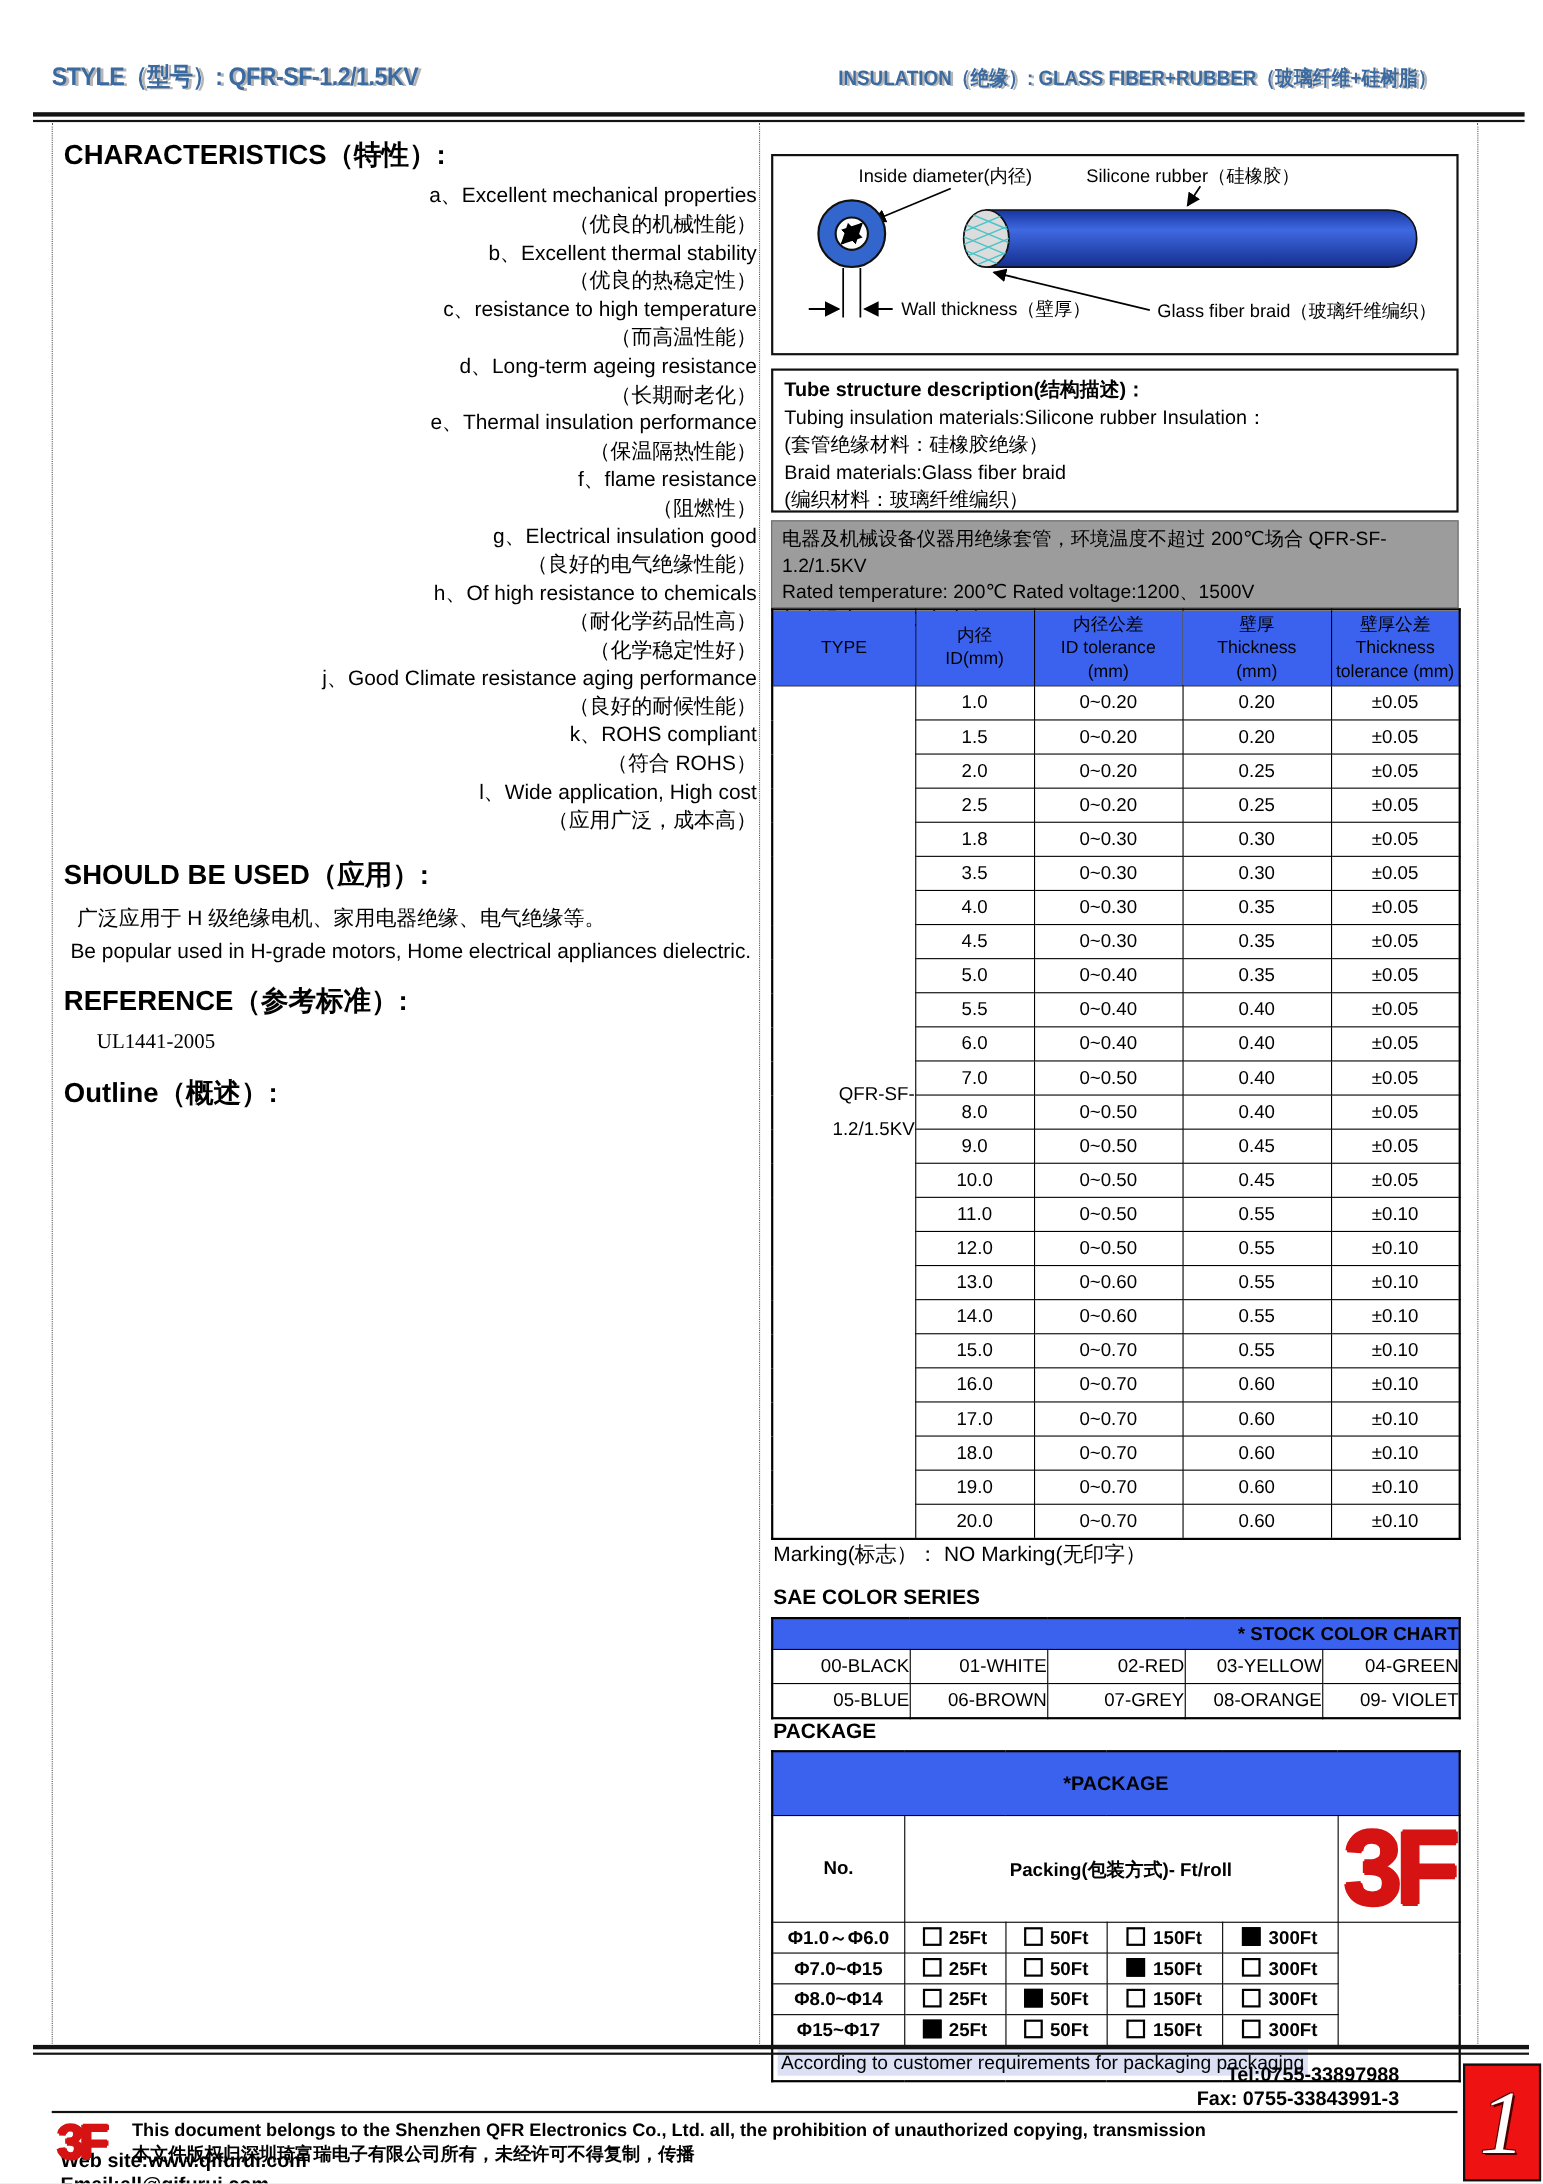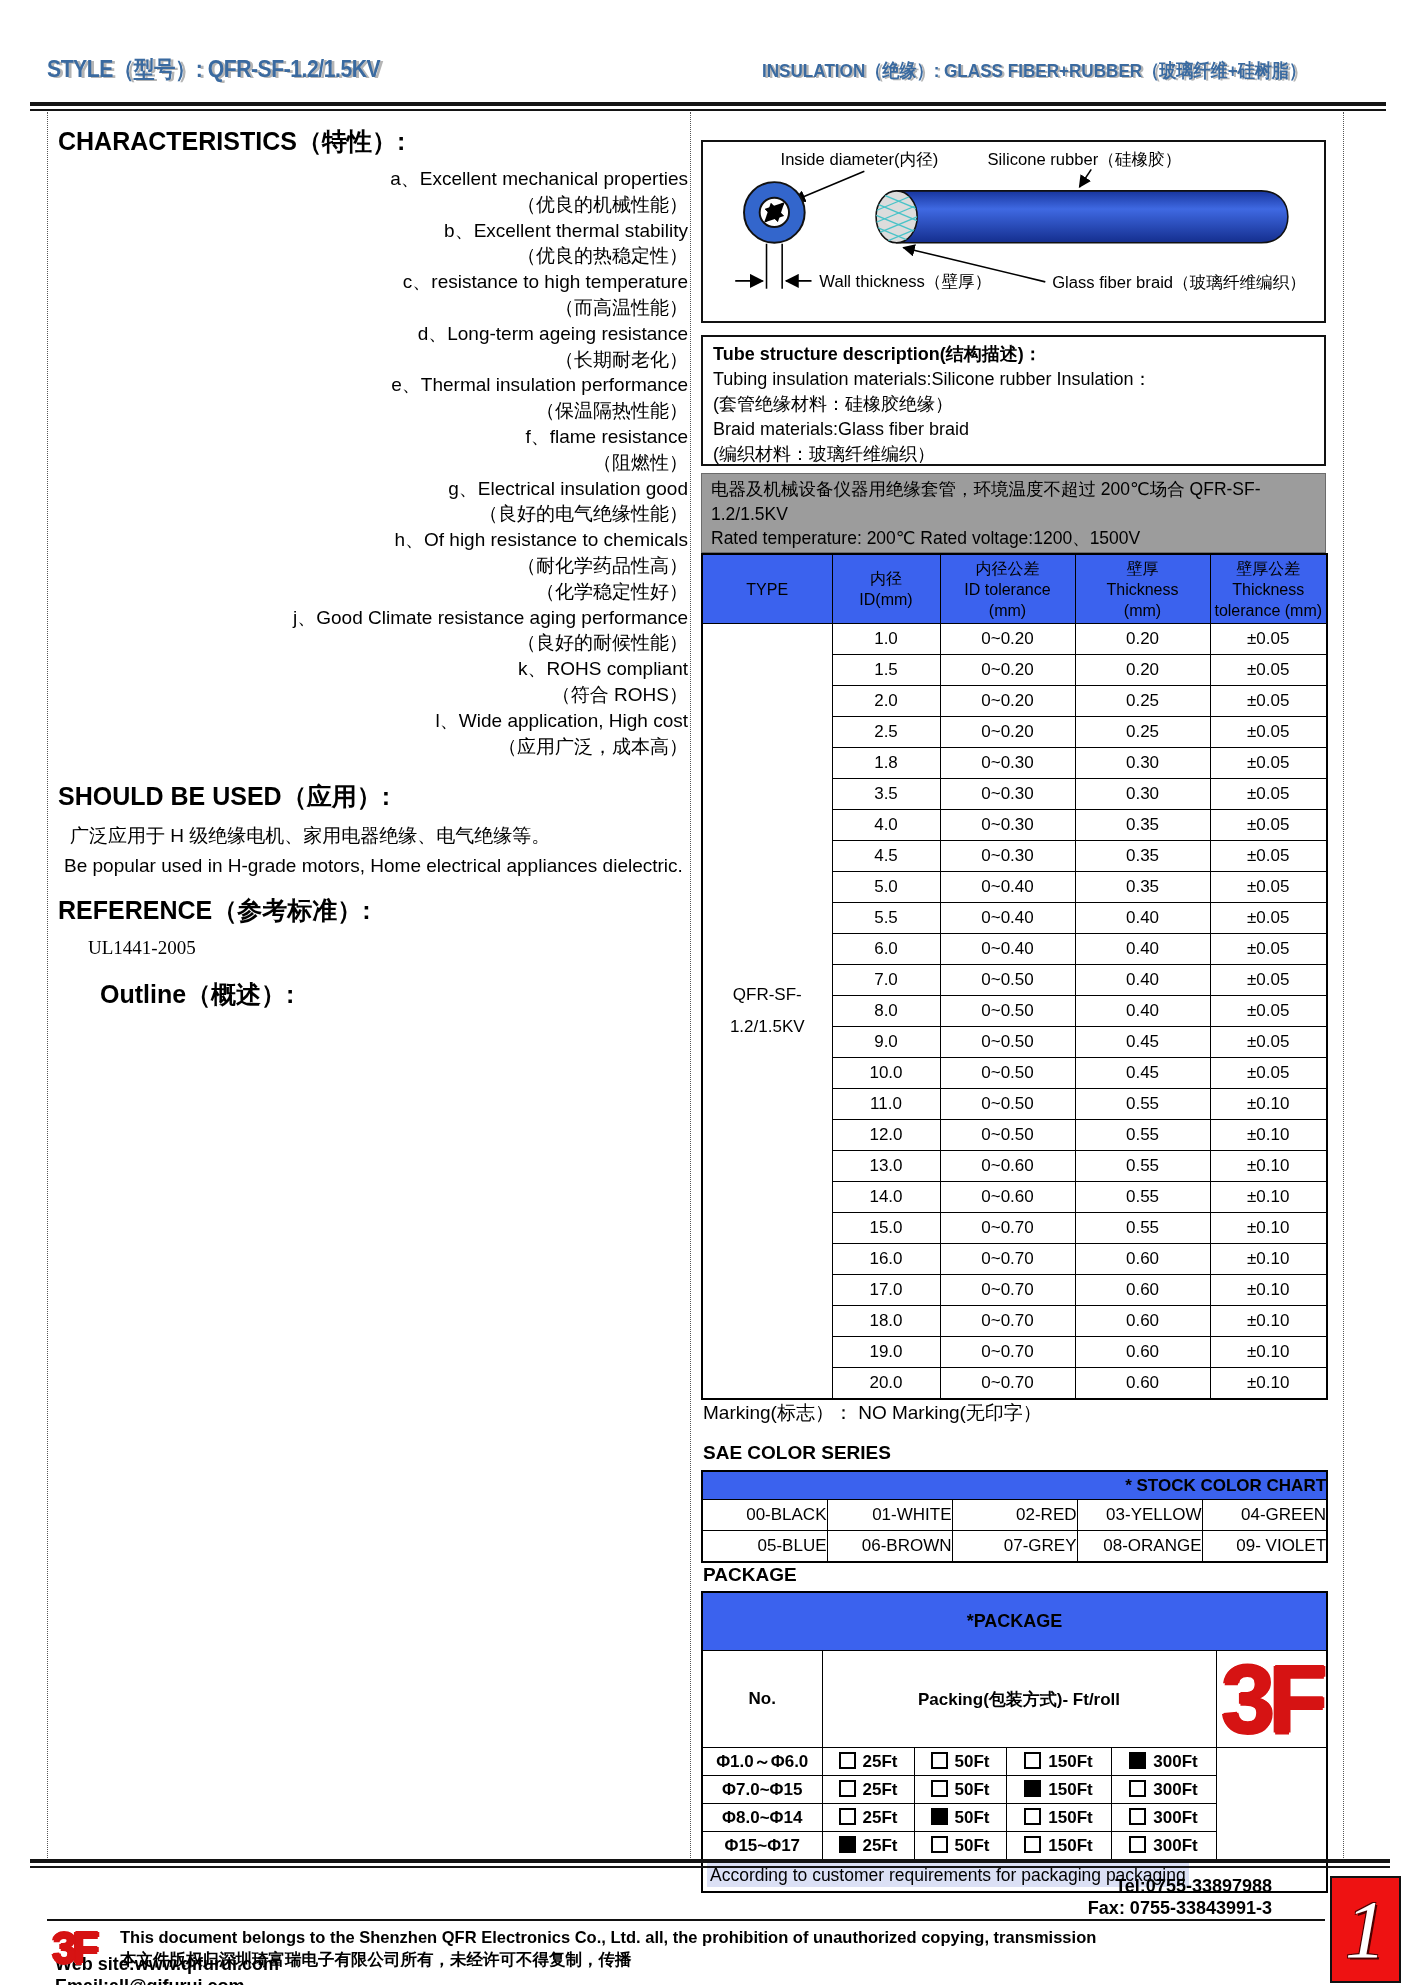--- a/index.html
+++ b/index.html
@@ -28,41 +28,41 @@
   .sec{font-size:25px;font-weight:bold;margin:0;line-height:30px;}
   .char-list{margin-top:10px;}
   .char-item{font-size:19px;line-height:25.8px;text-align:right;}
   .char-en{padding-left:2px;}
   .char-cn{padding-left:40px;}
   .should-title{margin-top:22px;}
   .use-cn{font-size:19px;margin:12px 0 0 0;padding-left:12px;line-height:26px;}
   .use-en{font-size:19px;margin:4px 0 0 0;padding-left:6px;line-height:26px;}
   .ref-title{margin-top:16px;}
   .ref-val{font-family:"Liberation Serif","DejaVu Serif",serif;font-size:19px;margin:12px 0 0 0;padding-left:30px;}
-  .outline-title{margin-top:20px;margin-left:42px;}
+  .outline-title{margin-top:20px;}
 
   
   .right-pane{position:absolute;top:0;left:653px;width:625px;}
   .diagram-box{position:absolute;top:28px;left:0;width:625px;height:183px;border:2px solid #111;box-sizing:border-box;}
   .diagram-box svg{display:block;width:100%;height:100%;}
 
   .tube-box{position:absolute;top:223px;left:0;width:625px;height:131px;border:2px solid #111;
     box-sizing:border-box;padding:5px 10px;font-size:18px;line-height:25px;}
   .tube-title{font-weight:bold;}
 
   .rating-box{position:absolute;top:361px;left:0;width:625px;height:80px;background:#9c9c9c;
     border:1px solid #6b6b6b;box-sizing:border-box;padding:3px 9px;font-size:17.5px;line-height:24.5px;}
 
   table{border-collapse:collapse;table-layout:fixed;}
   .spec-table{position:absolute;top:441px;left:0;width:625px;border:2px solid #000;
     font-size:17px;text-align:center;}
   .spec-table th,.spec-table td{border:1px solid #000;padding:0;overflow:hidden;}
   .spec-table thead th{background:#3b62ee;font-weight:normal;font-size:16px;line-height:21px;height:68px;vertical-align:middle;}
   .spec-table tbody td{height:30px;background:#fff;}
-  .type-cell{vertical-align:middle;font-size:17px;}
+  .type-cell{vertical-align:middle;font-size:17px;text-align:right;}
   .type-cell div{line-height:24px;}
   .type-cell div:first-child{margin-bottom:8px;}
 
   .marking{position:absolute;top:1288px;left:2px;font-size:19px;}
   .sae-title{position:absolute;top:1330px;left:2px;font-size:19px;font-weight:bold;}
   .color-table{position:absolute;top:1358px;left:0;width:625px;border:2px solid #000;font-size:17px;text-align:right;}
   .color-table th,.color-table td{border:1px solid #000;padding:0;}
   .color-table th{background:#3b62ee;height:27px;font-size:17px;}
   .color-table td{height:30px;background:#fff;}
 

